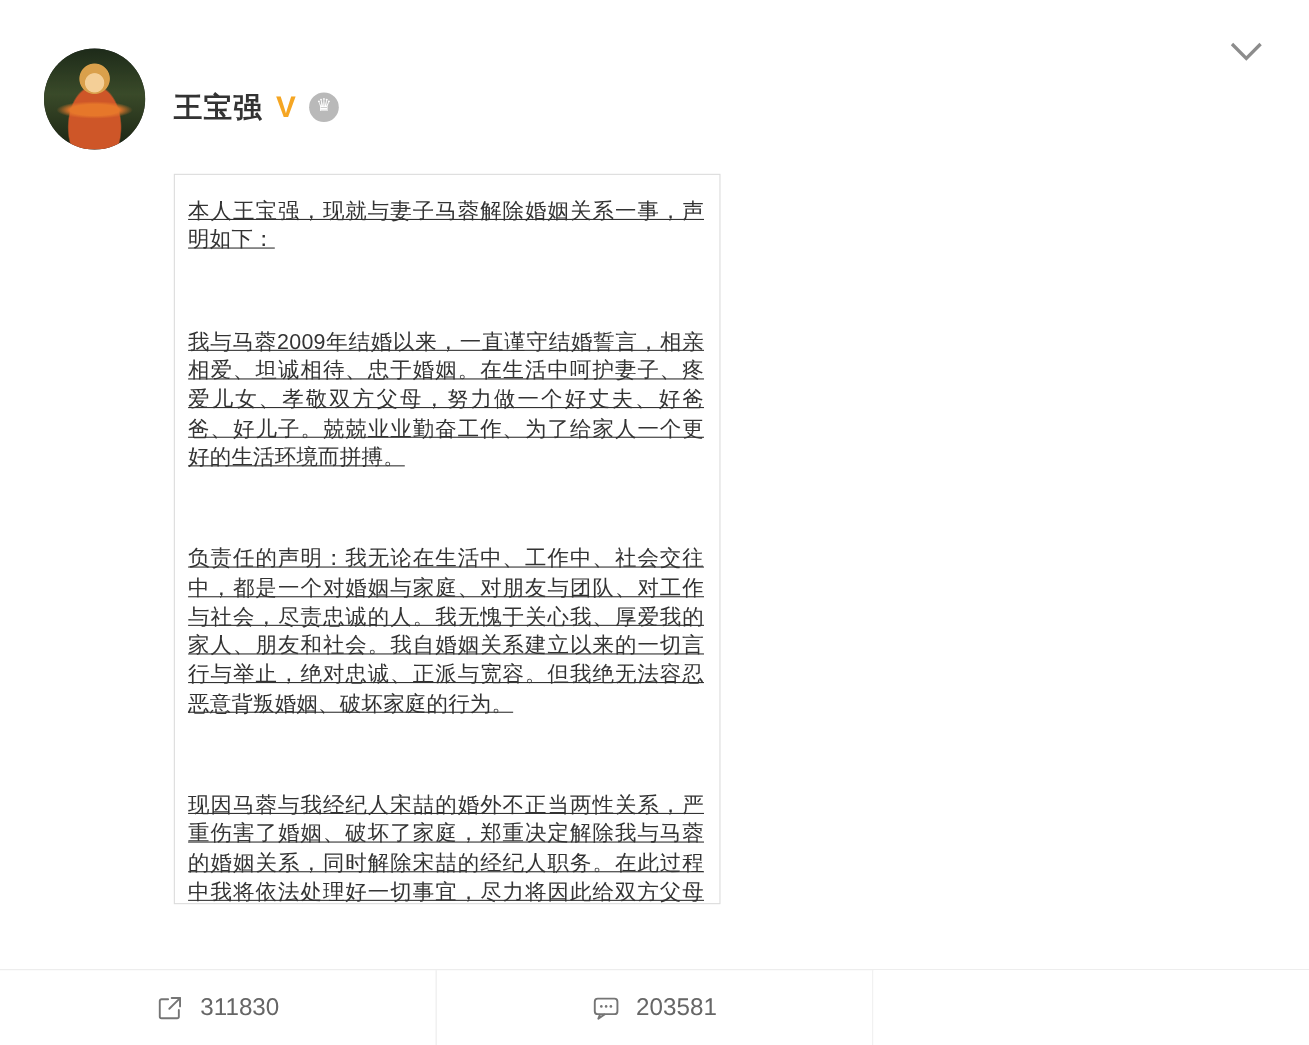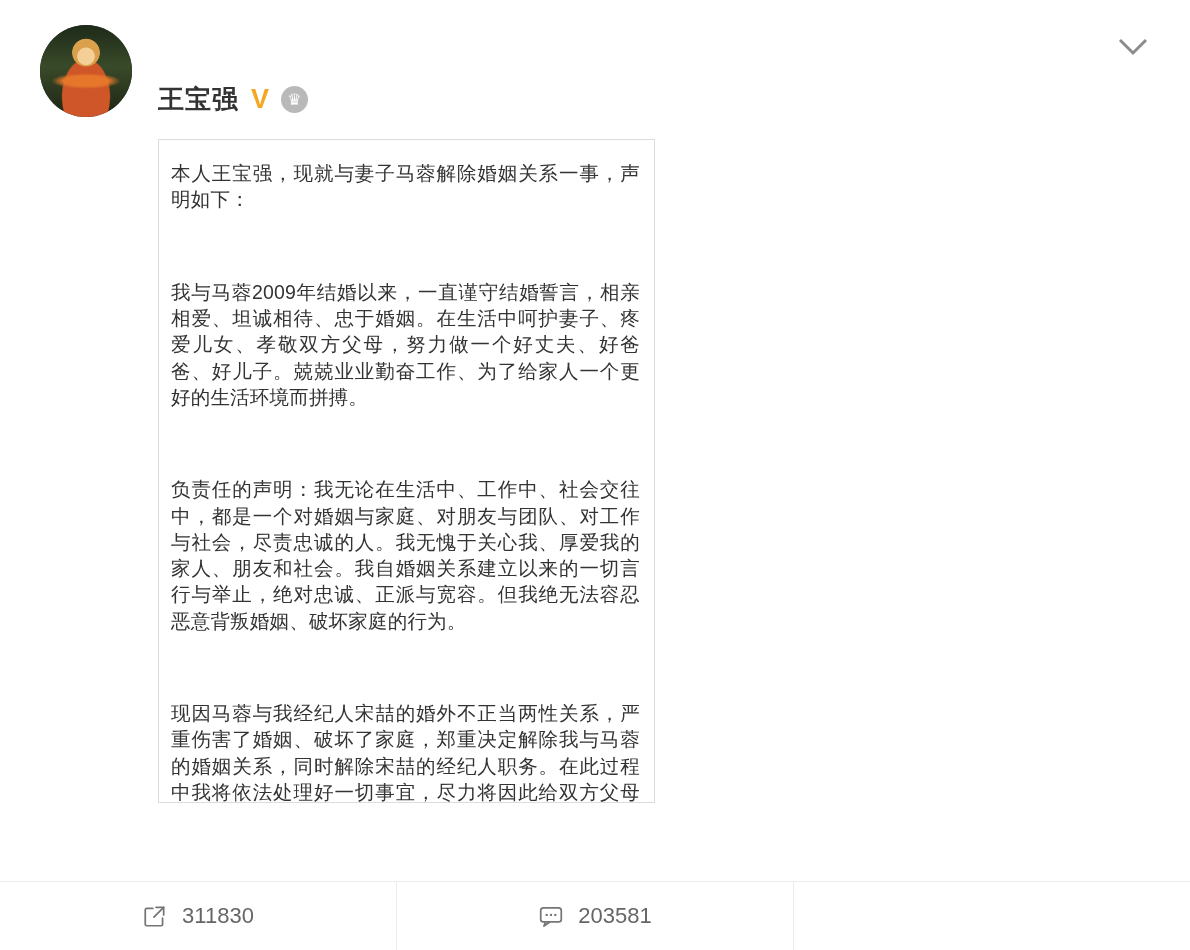--- a/index.html
+++ b/index.html
@@ -16,22 +16,22 @@
   }
   .weibo-card {
     position: relative;
     width: 1190px;
     height: 950px;
     background: #ffffff;
     box-sizing: border-box;
   }
   .post-header {
     display: flex;
-    align-items: flex-end;
-    padding: 25px 40px 0 40px;
+    align-items: center;
+    padding: 44px 40px 0 40px;
   }
   .avatar {
     width: 92px;
     height: 92px;
     border-radius: 50%;
     overflow: hidden;
     flex: 0 0 auto;
     background: #2a2a2a;
     position: relative;
   }
@@ -117,20 +117,21 @@
     padding: 20px 14px 0 12px;
     overflow: hidden;
   }
   .statement-para {
     font-size: 19.5px;
     line-height: 1.35;
     color: #333333;
     margin: 0 0 66px 0;
     text-align: justify;
     letter-spacing: 0.2px;
+    text-decoration: underline;
   }
   .statement-para:last-child { margin-bottom: 0; }
   .action-bar {
     position: absolute;
     left: 0;
     right: 0;
     bottom: 0;
     height: 68px;
     border-top: 1px solid #ebebeb;
     display: flex;

